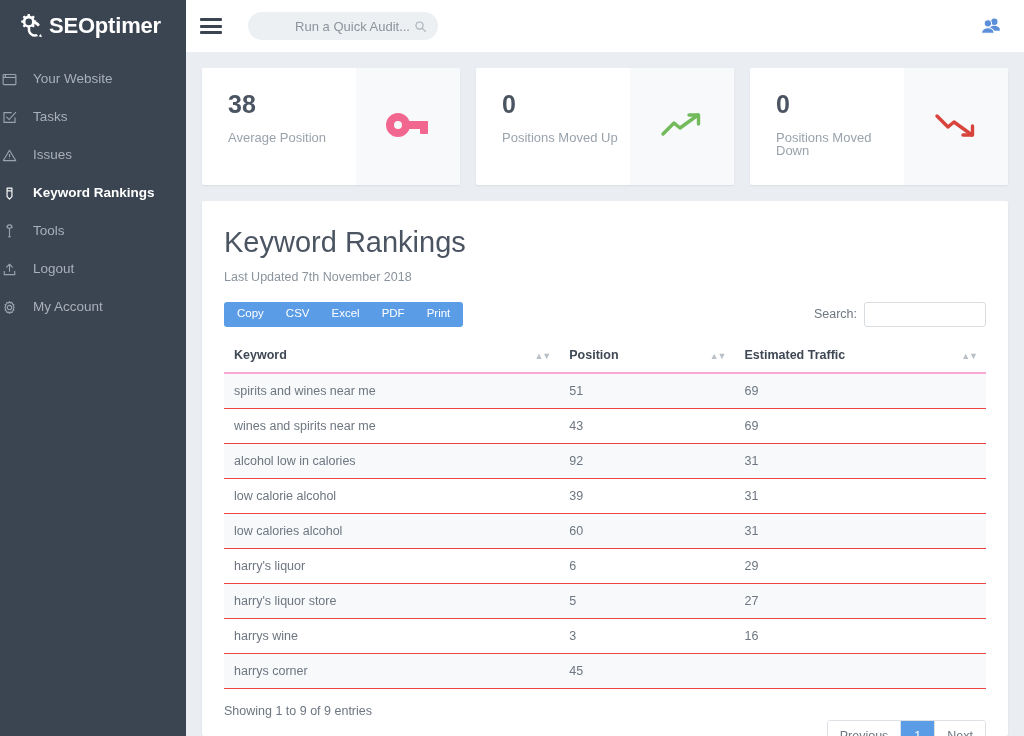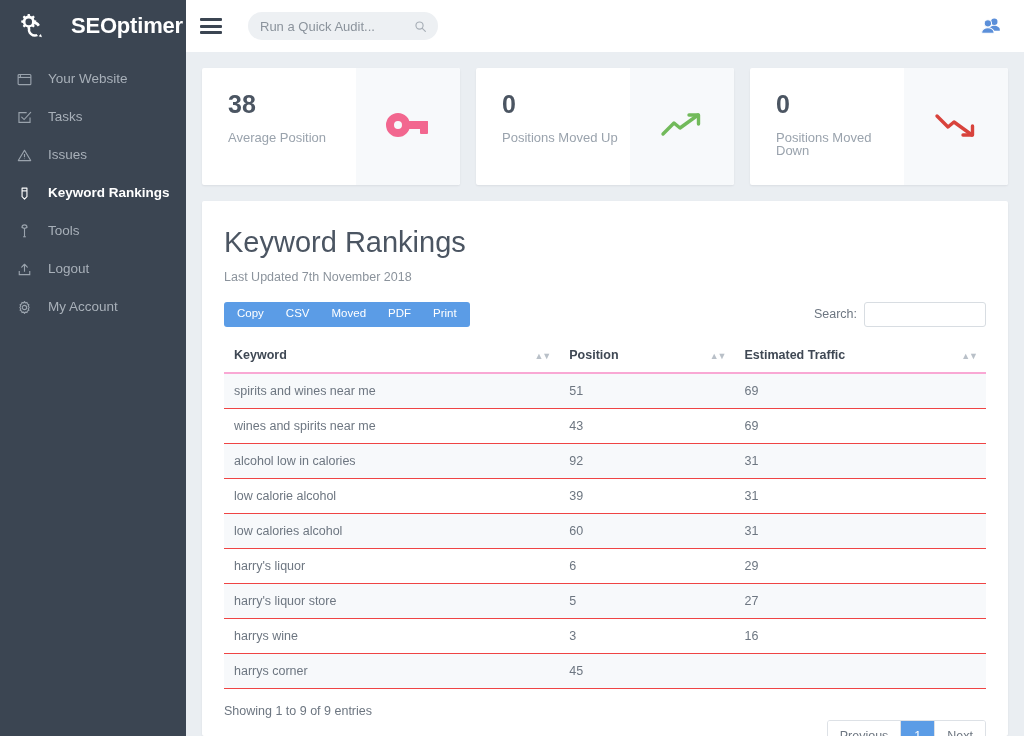--- a/index.html
+++ b/index.html
@@ -15,36 +15,36 @@
   .sidebar {
     width: 186px; height: 736px;
     background: #3b4552;
     flex: 0 0 186px;
     position: relative;
   }
   .brand {
     height: 52px;
     display: flex; align-items: center;
     padding-left: 16px;
-    gap: 25px;
+    gap: 3px;
   }
   .brand-logo { width: 30px; height: 30px; flex: 0 0 30px; }
   .brand-text {
     color: #ffffff;
     font-size: 22px;
     font-weight: bold;
     letter-spacing: -0.2px;
     line-height: 1;
     white-space: nowrap;
   }
   .nav { margin-top: 8px; }
   .nav-item {
     display: flex; align-items: center;
     height: 38px;
-    padding-left: 16px;
+    padding-left: 1px;
     gap: 16px;
     cursor: pointer;
     text-decoration: none;
   }
   .nav-icon {
     width: 16px; height: 16px;
     flex: 0 0 16px;
     display: flex; align-items: center; justify-content: center;
     color: #9aa3ad;
   }
@@ -88,20 +88,21 @@
     border-radius: 14px;
     display: flex; align-items: center;
     padding: 0 12px;
     position: relative;
   }
   .quick-audit input {
     border: none; background: transparent; outline: none;
     font-family: "Liberation Sans", sans-serif;
     font-size: 13px; color: #8b939c;
     width: 150px;
+    text-align: right;
   }
   .quick-audit input::placeholder { color: #8b939c; }
   .qa-search-icon { position: absolute; right: 11px; color: #a7aeb6; display:flex; }
   .topbar-spacer { flex: 1 1 auto; }
   .people-icon { cursor: pointer; display: flex; }
 
   
   .content {
     flex: 1 1 auto;
     padding: 16px 16px 0 16px;
@@ -444,21 +445,21 @@
       </div>
 
       <section class="panel">
         <h1 class="panel-title">Keyword Rankings</h1>
         <div class="panel-sub">Last Updated 7th November 2018</div>
 
         <div class="table-tools">
           <div class="export-group">
             <button class="export-btn">Copy</button>
             <button class="export-btn">CSV</button>
-            <button class="export-btn">Moved</button>
+            <button class="export-btn">Excel</button>
             <button class="export-btn">PDF</button>
             <button class="export-btn">Print</button>
           </div>
           <div class="search-wrap">
             <span class="search-label">Search:</span>
             <input type="text" placeholder="" style="">
           </div>
         </div>
 
         <table class="rank-table">

